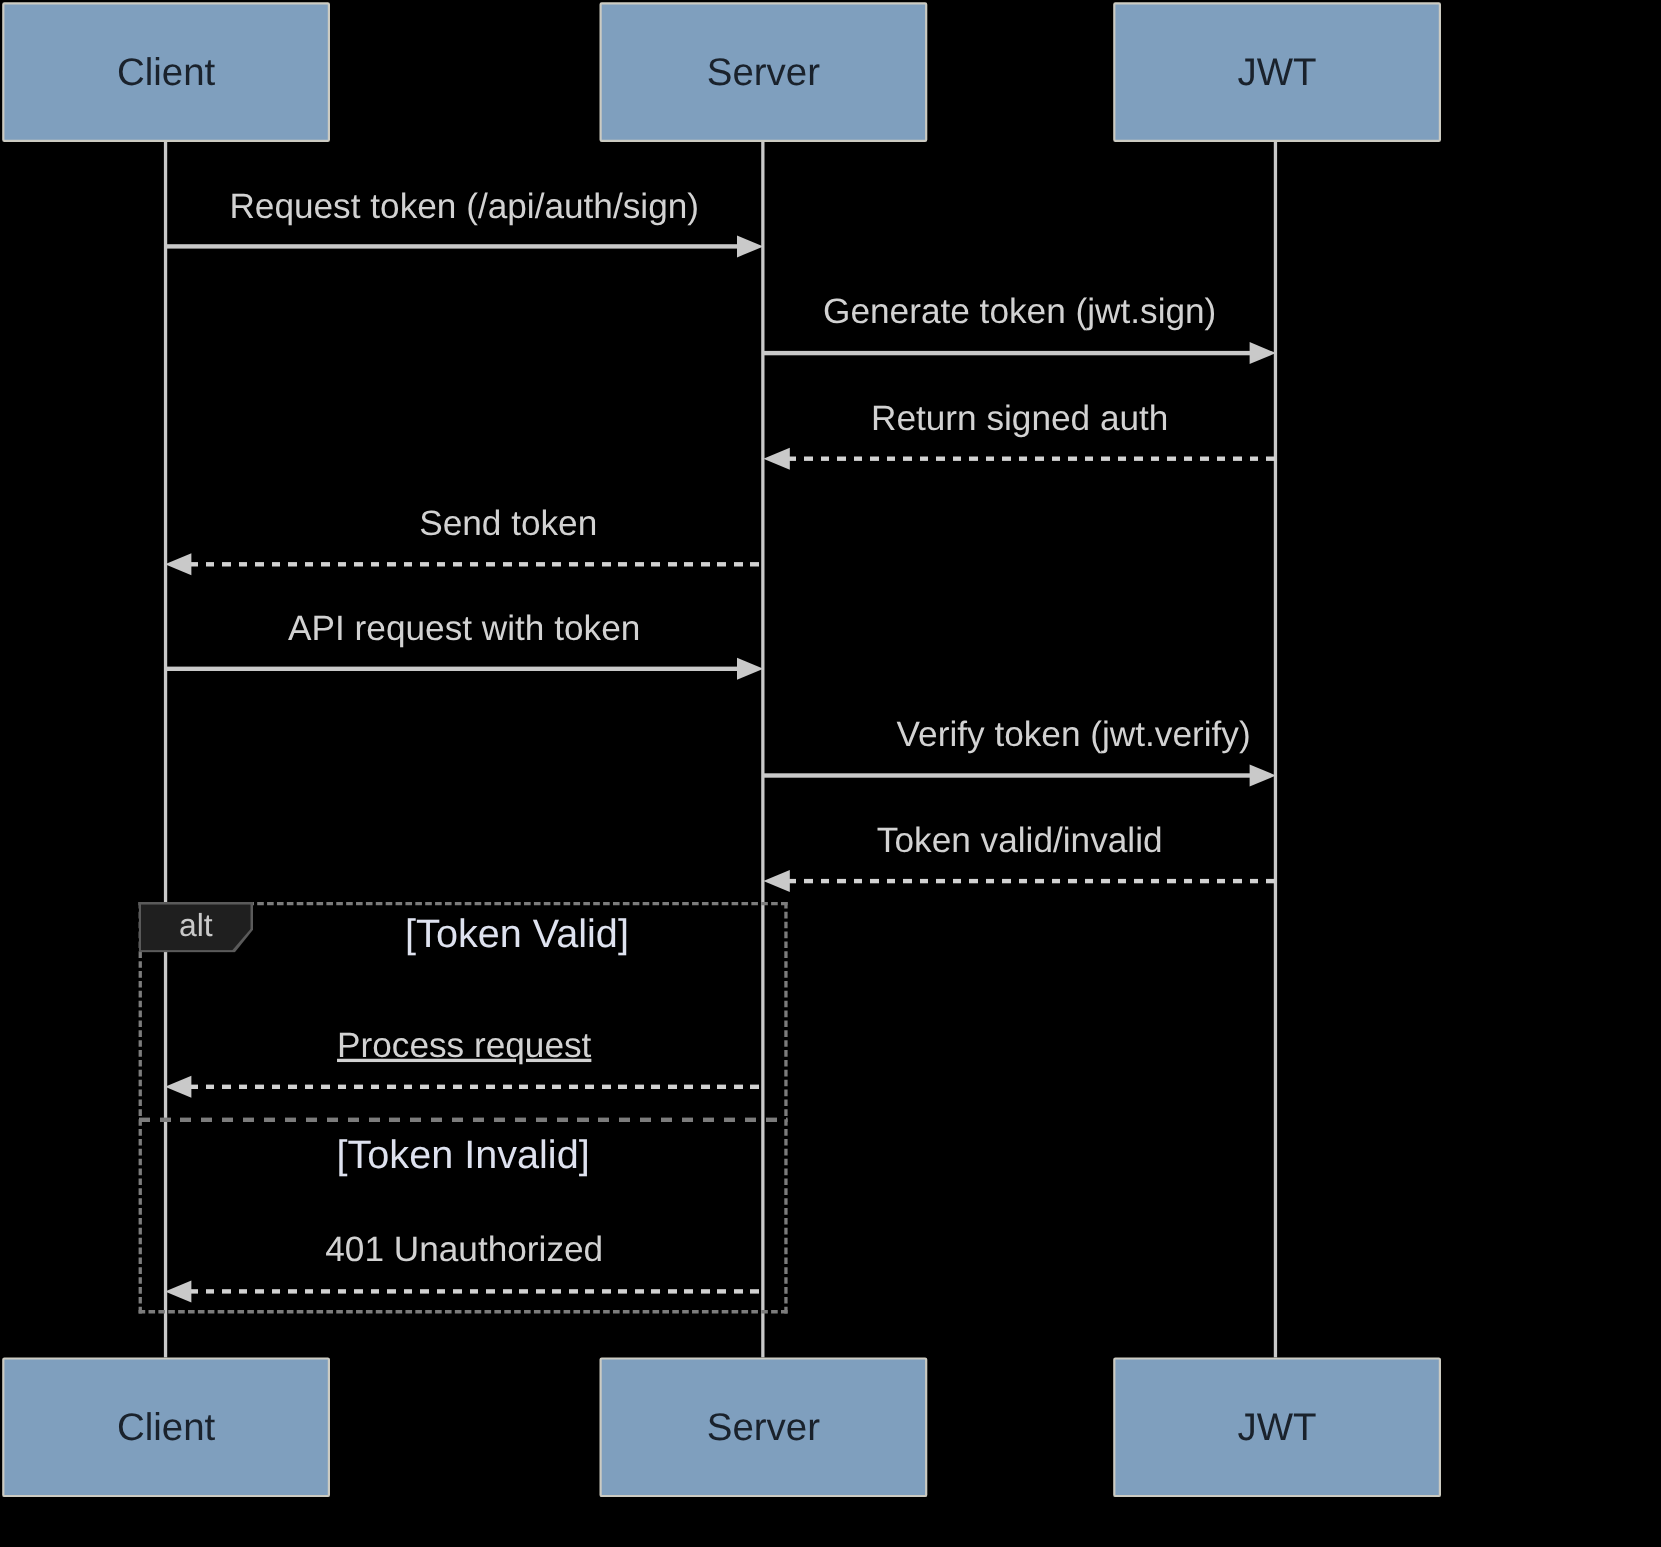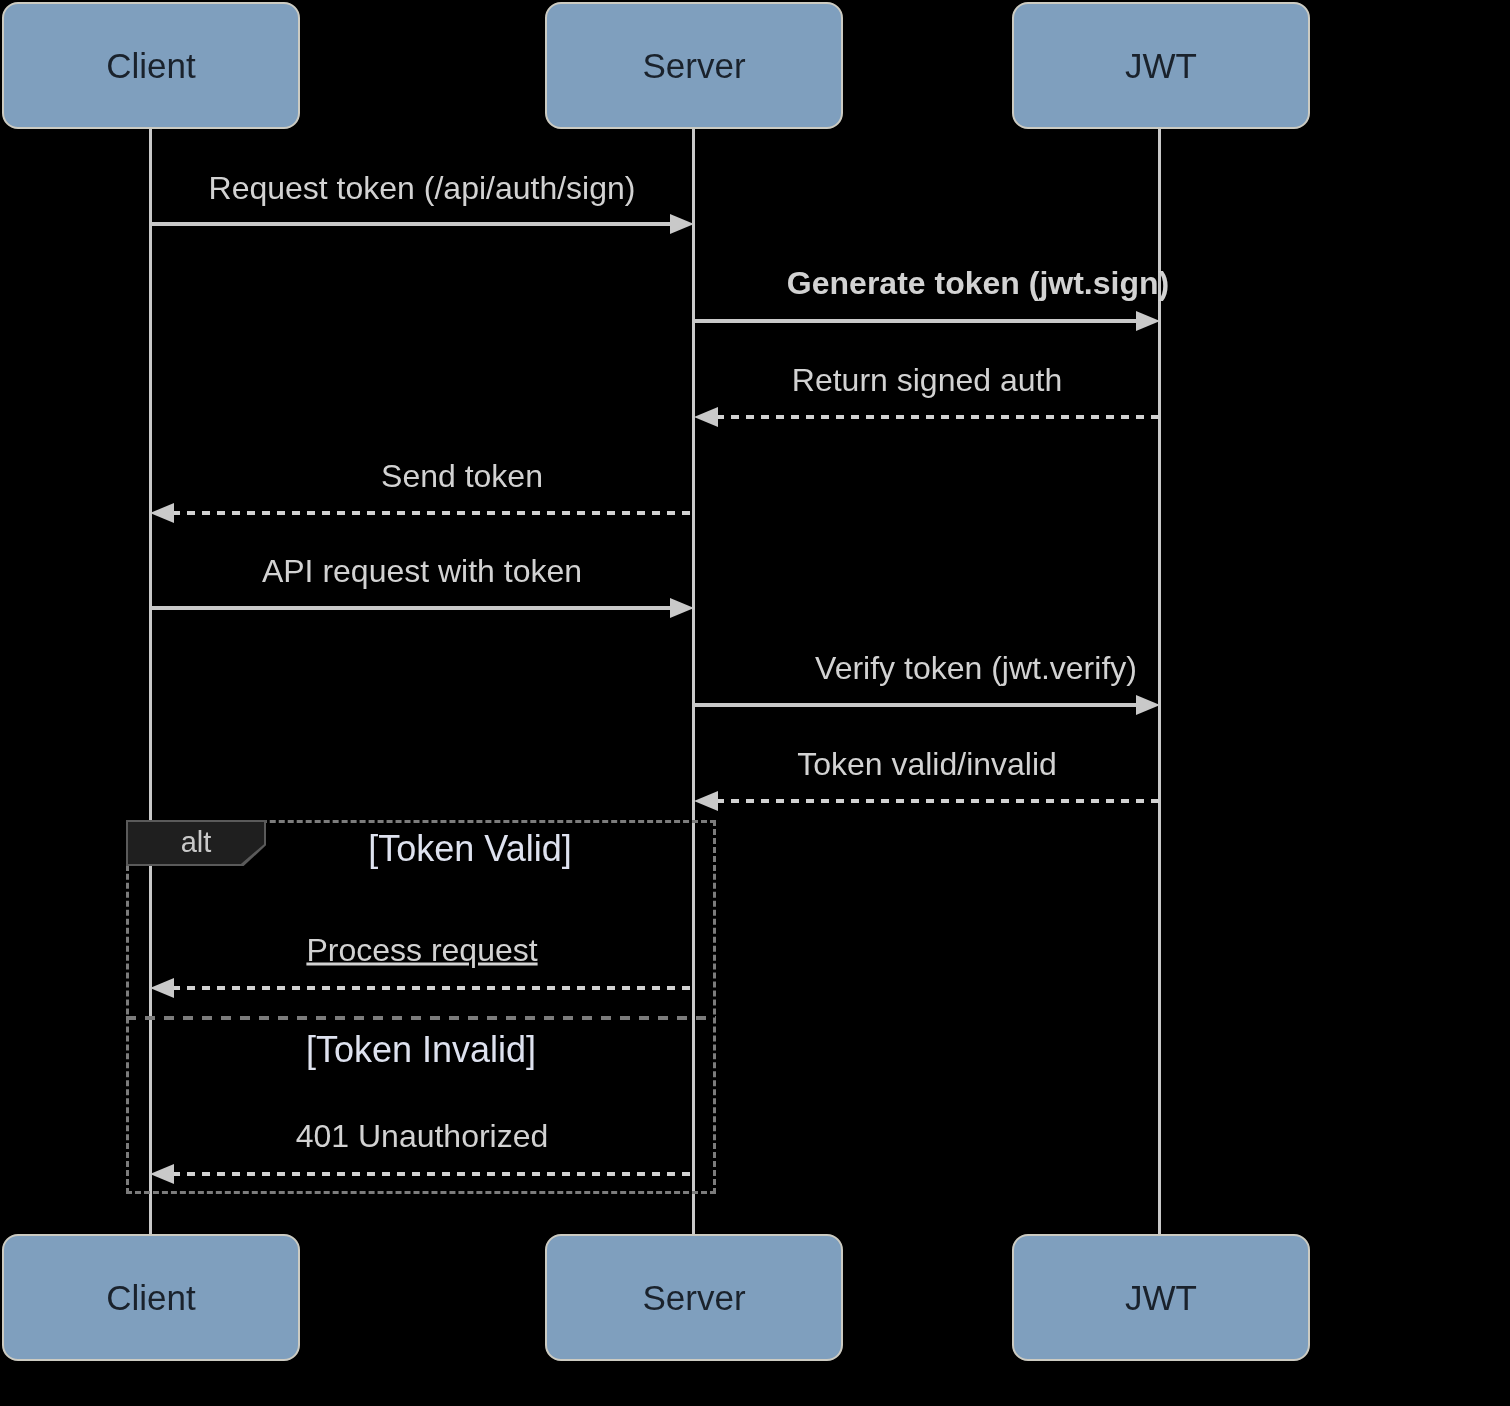--- a/index.html
+++ b/index.html
@@ -24,21 +24,21 @@
     overflow:hidden;
   }
   .lifeline{
     position:absolute;top:129px;height:1105px;width:3px;
     background:var(--line);
   }
   .actor{
     position:absolute;width:298px;height:127px;
     background:var(--actor-fill);
     border:2px solid var(--actor-border);
-    border-radius:16px;
+    border-radius:2px;
     box-sizing:border-box;
     display:flex;align-items:center;justify-content:center;
     color:var(--actor-text);
     font-size:35px;
   }
   .msg-label{
     position:absolute;transform:translate(-50%,-50%);
     color:var(--msg-text);font-size:32px;white-space:nowrap;
   }
   .line-solid{position:absolute;height:4px;background:var(--line);}
@@ -62,21 +62,20 @@
     box-sizing:border-box;
   }
   .alt-divider{
     position:absolute;left:126px;top:1016px;width:590px;height:4px;
     background-image:repeating-linear-gradient(90deg, var(--alt-border) 0 10px, transparent 10px 19px);
   }
   .alt-label-outer{
     position:absolute;left:126px;top:820px;width:104px;height:46px;
     background:var(--alt-label-border);
     clip-path:polygon(0 0,100% 0,100% 55%,84% 100%,0 100%);
-    padding-left:36px;
   }
   .alt-label-inner{
     position:absolute;left:2px;top:2px;right:2px;bottom:2px;
     background:var(--alt-label-bg);
     clip-path:polygon(0 0,100% 0,100% 53%,83% 100%,0 100%);
     display:flex;align-items:center;justify-content:center;
     color:var(--alt-label-text);font-size:29px;
     padding-bottom:2px;box-sizing:border-box;
   }
   .condition{
@@ -101,21 +100,21 @@
   <div class="condition" style="left:470px;top:849px;">[Token Valid]</div>
   <div class="condition" style="left:421px;top:1050px;">[Token Invalid]</div>
 
   <div>
     <div class="msg-label" style="left:422px;top:188px;">Request token (/api/auth/sign)</div>
     <div class="line-solid" style="left:150px;top:222px;width:522px;"></div>
     <div class="head-right" style="left:670px;top:214px;"></div>
   </div>
 
   <div>
-    <div class="msg-label" style="left:978px;top:283px;font-weight:bold;">Generate token (jwt.sign)</div>
+    <div class="msg-label" style="left:927px;top:283px;">Generate token (jwt.sign)</div>
     <div class="line-solid" style="left:694px;top:319px;width:444px;"></div>
     <div class="head-right" style="left:1136px;top:311px;"></div>
   </div>
 
   <div>
     <div class="msg-label" style="left:927px;top:380px;">Return signed auth</div>
     <div class="line-dashed" style="left:716px;top:415px;width:444px;"></div>
     <div class="head-left" style="left:694px;top:407px;"></div>
   </div>
 

